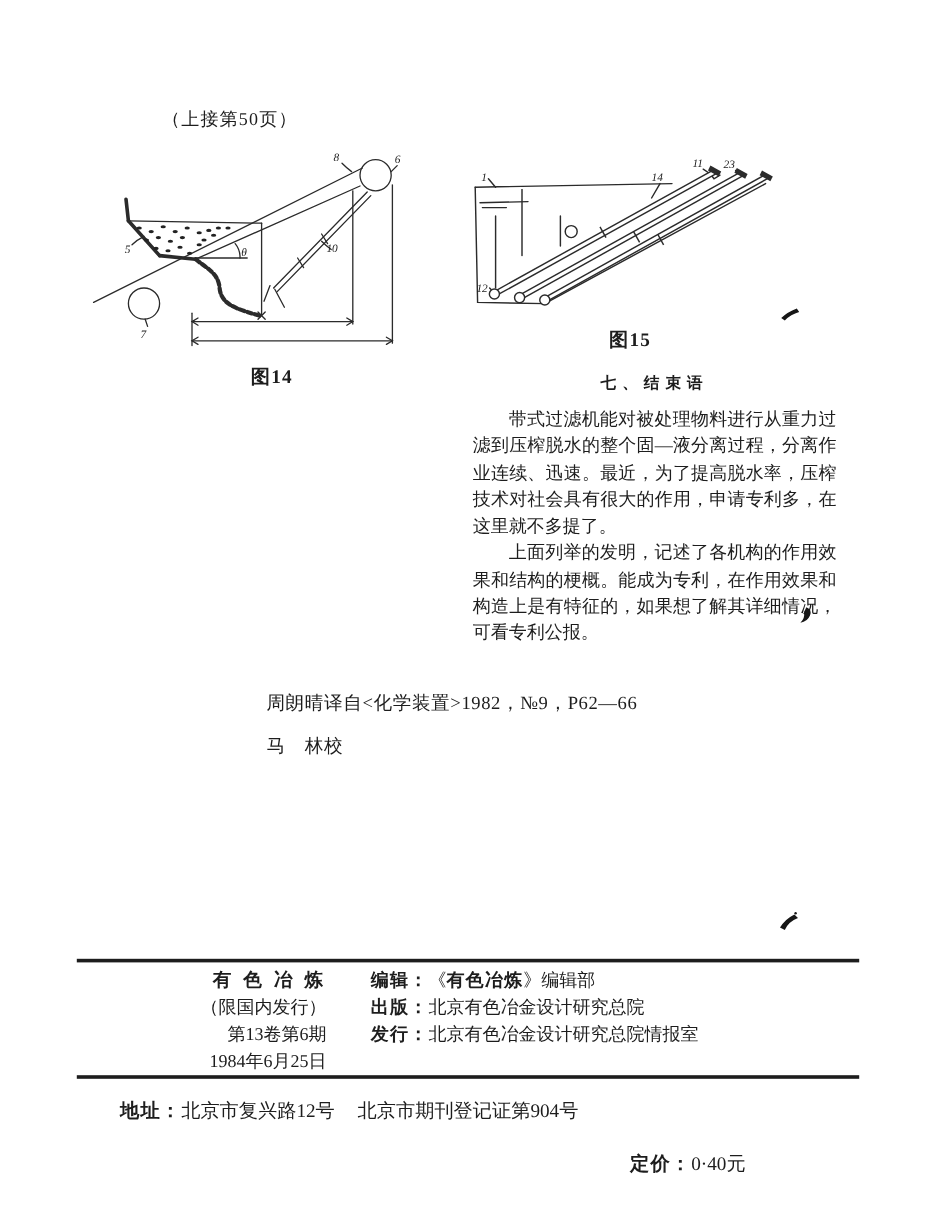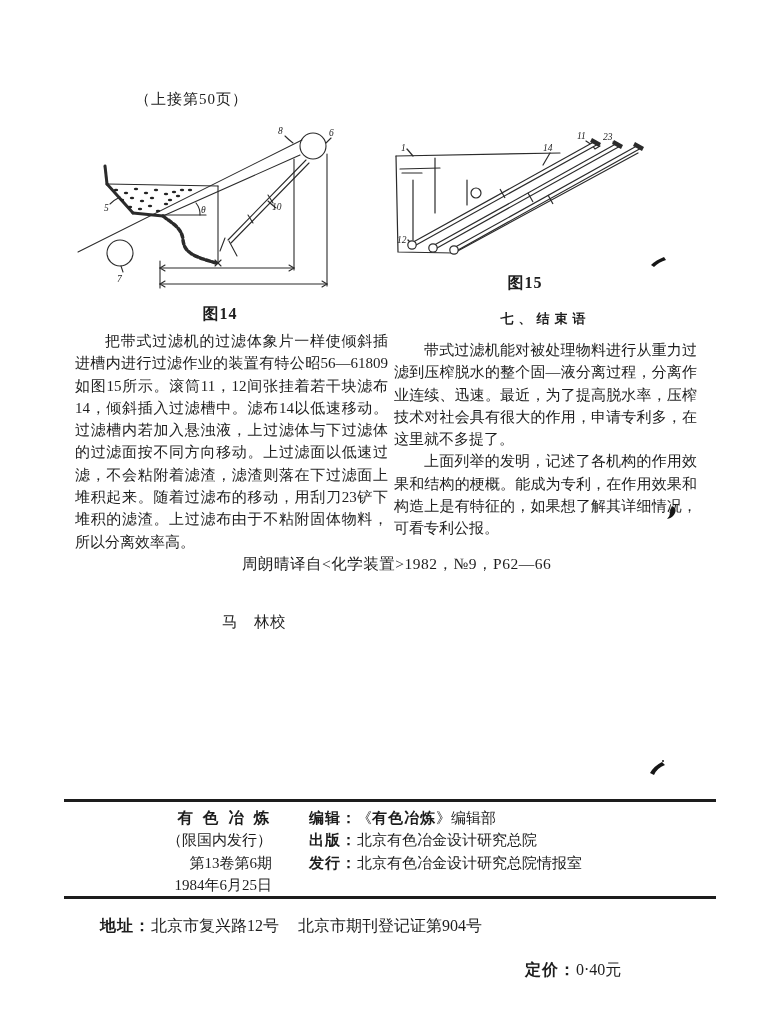--- a/index.html
+++ b/index.html
@@ -110,21 +110,21 @@
     </g>
     <g font-size="9.5" font-style="italic" fill="#1d1d1d">
       <text x="34" y="97">5</text>
       <text x="47" y="168">7</text>
       <text x="208" y="20">8</text>
       <text x="259" y="22">6</text>
       <text x="131" y="99">θ</text>
       <text x="202" y="96">10</text>
     </g>
   </svg>
-  <div class="abs fig-caption" style="left:180px;top:304px;width:80px;">图14</div>
+  <div class="abs fig-caption" style="left:164px;top:304px;width:80px;text-align:right;">图14</div>
 
   <svg class="abs" style="left:388px;top:125px;" width="290" height="140" viewBox="0 0 290 140">
     <g stroke="#2b2b2b" fill="none" stroke-width="1.2" stroke-linecap="round">
 
       <line x1="8" y1="31" x2="172" y2="28"></line>
       <path d="M8,31 L10,127 L66,128"></path>
       <line x1="66" y1="128" x2="250" y2="28"></line>
 
       <line x1="12" y1="44" x2="52" y2="43"></line>
       <line x1="14" y1="48" x2="34" y2="48"></line>
@@ -162,32 +162,29 @@
     <g font-size="9.5" font-style="italic" fill="#1d1d1d">
       <text x="13" y="26">1</text>
       <text x="155" y="26">14</text>
       <text x="189" y="14">11</text>
       <text x="215" y="15">23</text>
       <text x="9" y="118">12</text>
     </g>
   </svg>
   <div class="abs fig-caption" style="left:485px;top:273px;width:80px;">图15</div>
 
-  <div class="abs body-text" style="left:75px;top:330px;width:313px;">
-    <p>把带式过滤机的过滤体象片一样使倾斜插进槽内进行过滤作业的装置有特公昭56—61809如图15所示。滚筒11，12间张挂着若干块滤布14，倾斜插入过滤槽中。滤布14以低速移动。过滤槽内若加入悬浊液，上过滤体与下过滤体的过滤面按不同方向移动。上过滤面以低速过滤，不会粘附着滤渣，滤渣则落在下过滤面上堆积起来。随着过滤布的移动，用刮刀23铲下堆积的滤渣。上过滤布由于不粘附固体物料，所以分离效率高。</p>
-  </div>
 
   <div class="abs section-heading" style="left:394px;top:310px;width:303px;">七、结束语</div>
 
   <div class="abs body-text" style="left:394px;top:339px;width:303px;">
     <p>带式过滤机能对被处理物料进行从重力过滤到压榨脱水的整个固—液分离过程，分离作业连续、迅速。最近，为了提高脱水率，压榨技术对社会具有很大的作用，申请专利多，在这里就不多提了。</p>
     <p>上面列举的发明，记述了各机构的作用效果和结构的梗概。能成为专利，在作用效果和构造上是有特征的，如果想了解其详细情况，可看专利公报。</p>
   </div>
 
-  <div class="abs attr-line" style="left:222px;top:554px;margin-left:20px;">周朗晴译自&lt;化学装置&gt;1982，№9，P62—66</div>
+  <div class="abs attr-line" style="left:222px;top:576px;">周朗晴译自&lt;化学装置&gt;1982，№9，P62—66</div>
   <div class="abs attr-line" style="left:222px;top:612px;">马　林校</div>
 
   <svg class="smudge" style="left:650px;top:255px;" width="18" height="14" viewBox="0 0 18 14">
     <path d="M1,10 Q6,5 14,2 L16,5 Q9,7 4,12 Z" fill="#161616"></path>
   </svg>
   <svg class="smudge" style="left:665px;top:505px;" width="14" height="16" viewBox="0 0 14 16">
     <path d="M7,1 Q12,3 10,8 Q8,13 2,14 Q6,10 5,5 Z" fill="#161616"></path>
   </svg>
   <svg class="smudge" style="left:648px;top:758px;" width="20" height="18" viewBox="0 0 20 18">
     <path d="M2,15 Q6,8 14,4 L17,7 Q9,10 6,17 Z" fill="#161616"></path>

